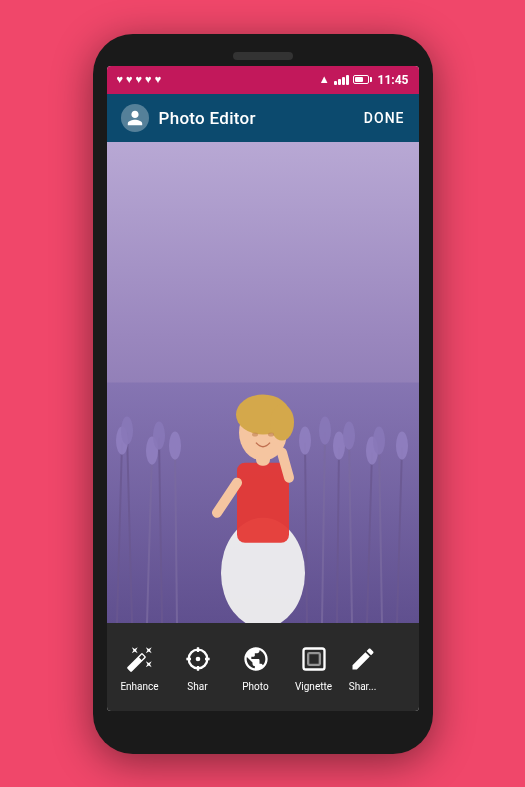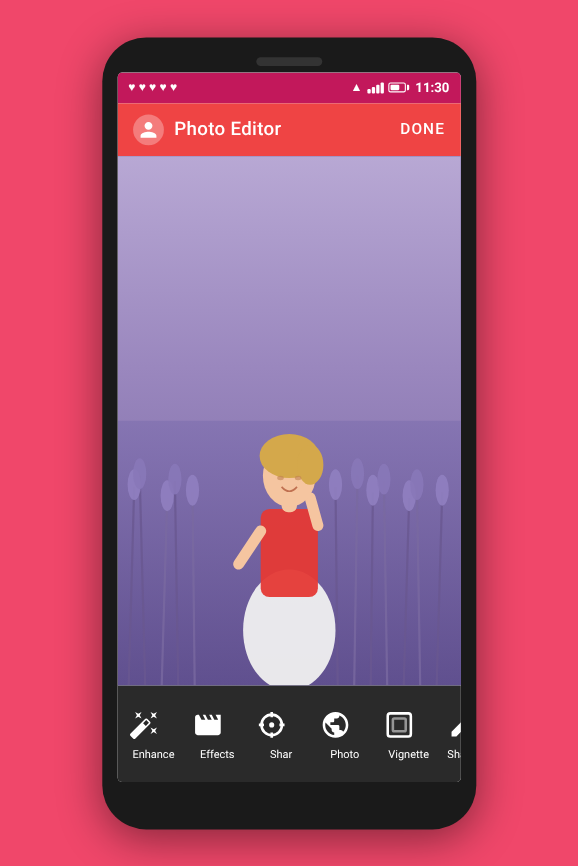--- a/index.html
+++ b/index.html
@@ -72,21 +72,21 @@
       align-items: center;
       gap: 4px;
       color: #fff;
       font-size: 11px;
       font-weight: bold;
     }
     
     .app-bar {
       width: 100%;
       height: 48px;
-      background: #ef4444;
+      background: #0c4a6e;
       display: flex;
       align-items: center;
       justify-content: space-between;
       padding: 0 14px;
       flex-shrink: 0;
     }
     .app-bar-left {
       display: flex;
       align-items: center;
       gap: 10px;
@@ -168,20 +168,21 @@
       display: flex;
       align-items: center;
       justify-content: flex-start;
       padding: 0 4px;
       flex-shrink: 0;
       overflow: hidden;
     }
     .tool-item {
       display: flex;
       flex-direction: column;
+      align-items: center;
       justify-content: center;
       min-width: 58px;
       height: 80px;
       cursor: pointer;
       gap: 4px;
       padding: 0 2px;
     }
     .tool-icon {
       width: 36px;
       height: 36px;
@@ -270,21 +271,21 @@
           <div class="signal-bar" style="height:10px;"></div>
         </div>
 
         <div class="battery-shape">
           <div class="battery-body">
             <div class="battery-fill"></div>
           </div>
           <div class="battery-tip"></div>
         </div>
 
-        <span style="color:#fff;font-size:12px;font-weight:bold;margin-left:2px;">11:30</span>
+        <span style="color:#fff;font-size:12px;font-weight:bold;margin-left:2px;">11:45</span>
       </div>
     </div>
 
     <div class="app-bar">
       <div class="app-bar-left">
         <div class="app-bar-avatar">
           <svg width="18" height="18" viewBox="0 0 24 24" fill="white">
             <path d="M12 12c2.7 0 4.8-2.1 4.8-4.8S14.7 2.4 12 2.4 7.2 4.5 7.2 7.2 9.3 12 12 12zm0 2.4c-3.2 0-9.6 1.6-9.6 4.8v2.4h19.2v-2.4c0-3.2-6.4-4.8-9.6-4.8z"></path>
           </svg>
         </div>
@@ -369,28 +370,20 @@
 
       <div class="tool-item">
         <div class="tool-icon">
           <svg class="icon-svg" viewBox="0 0 24 24" fill="white">
             <path d="M7.5 5.6L5 7 6.4 4.5 5 2l2.5 1.4L10 2 8.6 4.5 10 7zm12 9.8L22 14l-1.4 2.5L22 19l-2.5-1.4L17 19l1.4-2.5L17 14zM22 2l-1.4 2.5L22 7l-2.5-1.4L17 7l1.4-2.5L17 2l2.5 1.4zm-7.63 5.29a1 1 0 00-1.41 0L1.29 18.96a1 1 0 000 1.41l2.34 2.34a1 1 0 001.41 0L16.7 11.05a1 1 0 000-1.41l-2.33-2.35zm-1.03 5.49l-2.12-2.12 2.44-2.44 2.12 2.12-2.44 2.44z"></path>
           </svg>
         </div>
         <span class="tool-label">Enhance</span>
       </div>
 
-      <div class="tool-item">
-        <div class="tool-icon">
-          <svg class="icon-svg" viewBox="0 0 24 24" fill="white">
-            <path d="M18 4l2 4h-3l-2-4h-2l2 4h-3l-2-4H8l2 4H7L5 4H4c-1.1 0-1.99.9-1.99 2L2 18c0 1.1.9 2 2 2h16c1.1 0 2-.9 2-2V4h-4z"></path>
-          </svg>
-        </div>
-        <span class="tool-label">Effects</span>
-      </div>
 
       <div class="tool-item">
         <div class="tool-icon">
           <svg class="icon-svg" viewBox="0 0 24 24" fill="none" stroke="white" stroke-width="2">
             <circle cx="12" cy="12" r="8"></circle>
             <circle cx="12" cy="12" r="1" fill="white"></circle>
             <line x1="12" y1="2" x2="12" y2="6"></line>
             <line x1="12" y1="18" x2="12" y2="22"></line>
             <line x1="2" y1="12" x2="6" y2="12"></line>
             <line x1="18" y1="12" x2="22" y2="12"></line>

